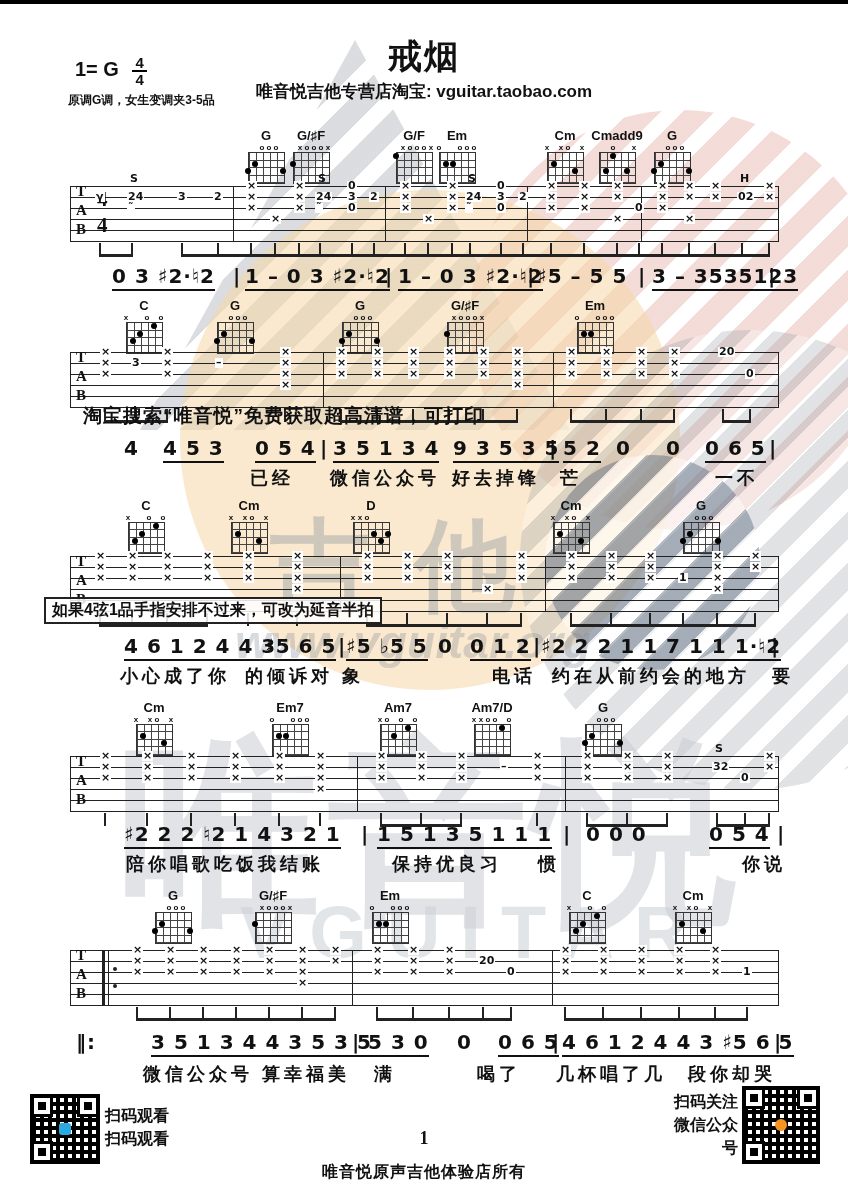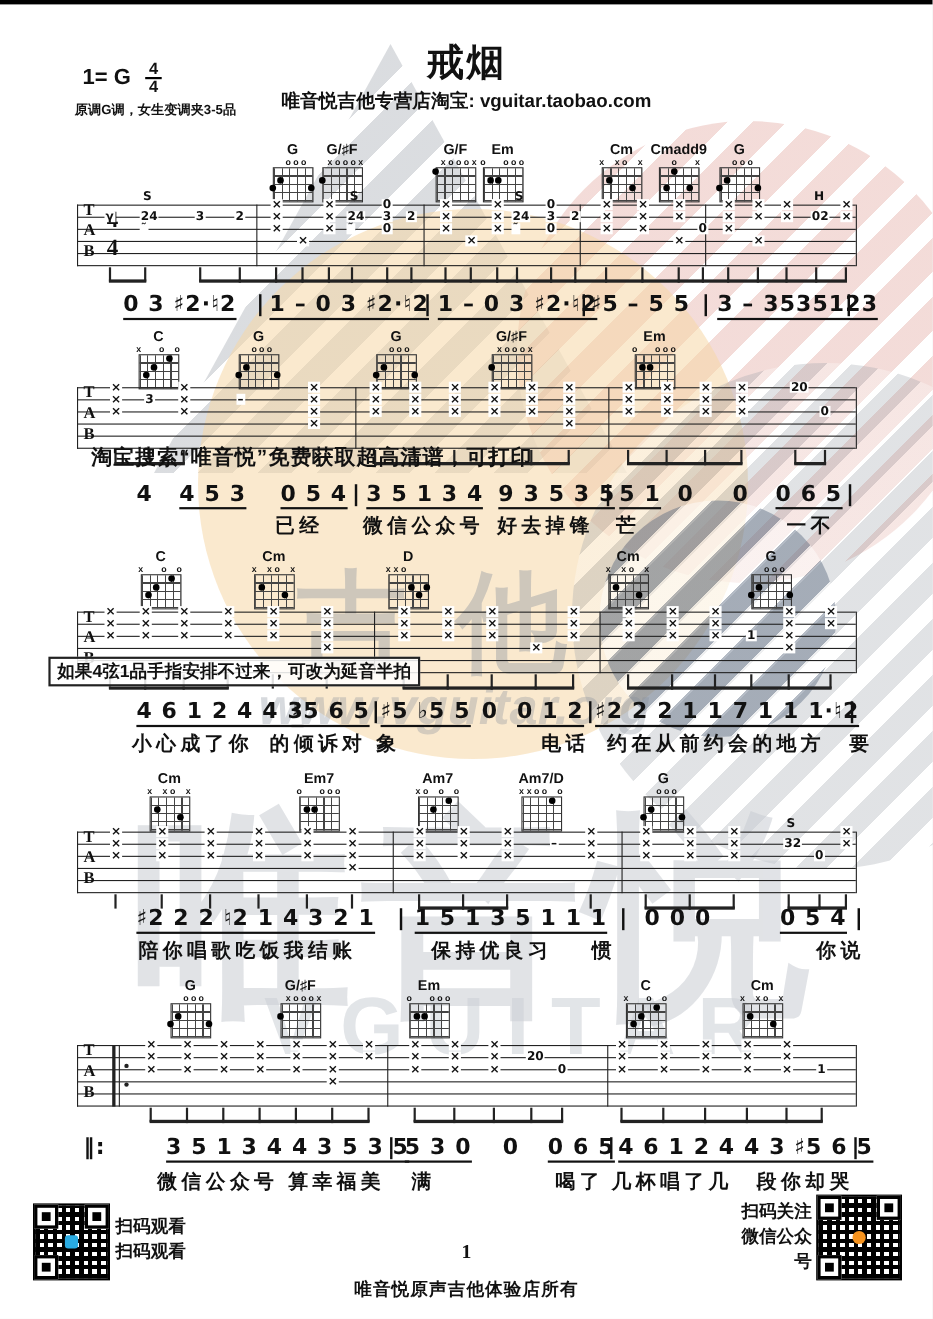--- a/index.html
+++ b/index.html
@@ -457,21 +457,21 @@
         <div class="beam" style="left: 605px; top: 420px; width: 36.5px; height: 2.5px;"></div>
         <div class="beam" style="left: 640px; top: 420px; width: 34.5px; height: 2.5px;"></div>
         <div class="beam" style="left: 722px; top: 420px; width: 28.5px; height: 2.5px;"></div>
         <div class="mel" style="left: 124px; top: 436px;">4</div>
         <div class="mel ul" style="left: 163px; top: 436px;">4 5 3</div>
         <div class="mel ul" style="left: 255px; top: 436px;">0 5 4</div>
         <div class="mel" style="left: 320px; top: 436px;">|</div>
         <div class="mel ul" style="left: 333px; top: 436px;">3 5 1 3 4</div>
         <div class="mel ul" style="left: 453px; top: 436px;">9 3 5 3 5</div>
         <div class="mel" style="left: 549px; top: 436px;">|</div>
-        <div class="mel ul" style="left: 563px; top: 436px;">5 1</div>
+        <div class="mel ul" style="left: 563px; top: 436px;">5 2</div>
         <div class="mel" style="left: 616px; top: 436px;">0</div>
         <div class="mel" style="left: 666px; top: 436px;">0</div>
         <div class="mel ul" style="left: 705px; top: 436px;">0 6 5</div>
         <div class="mel" style="left: 769px; top: 436px;">|</div>
         <div class="lyr" style="left: 250px; top: 466px;">已经</div>
         <div class="lyr" style="left: 330px; top: 466px;">微信公众号</div>
         <div class="lyr" style="left: 452px; top: 466px;">好去掉锋</div>
         <div class="lyr" style="left: 560px; top: 466px;">芒</div>
         <div class="lyr" style="left: 715px; top: 466px;">一不</div>
       </div>
@@ -930,21 +930,21 @@
         <div class="mel" style="left: 352px; top: 1030px;">|</div>
         <div class="mel ul" style="left: 368px; top: 1030px;">5 3 0</div>
         <div class="mel" style="left: 457px; top: 1030px;">0</div>
         <div class="mel ul" style="left: 498px; top: 1030px;">0 6 5</div>
         <div class="mel" style="left: 552px; top: 1030px;">|</div>
         <div class="mel ul" style="left: 562px; top: 1030px;">4 6 1 2 4 4 3 ♯5 6 5</div>
         <div class="mel" style="left: 774px; top: 1030px;">|</div>
         <div class="lyr" style="left: 143px; top: 1062px;">微信公众号</div>
         <div class="lyr" style="left: 262px; top: 1062px;">算幸福美</div>
         <div class="lyr" style="left: 374px; top: 1062px;">满</div>
-        <div class="lyr" style="left: 505px; top: 1062px;">喝了</div>
+        <div class="lyr" style="left: 477px; top: 1062px;">喝了</div>
         <div class="lyr" style="left: 556px; top: 1062px;">几杯唱了几</div>
         <div class="lyr" style="left: 688px; top: 1062px;">段你却哭</div>
       </div>
     </div>
 
   <div class="anno-taobao">淘宝搜索“唯音悦”免费获取超高清谱，可打印</div>
   <div class="anno-box">如果4弦1品手指安排不过来，可改为延音半拍</div>
 
   <div class="qr qr-video">
     <div class="finder f-tl">

